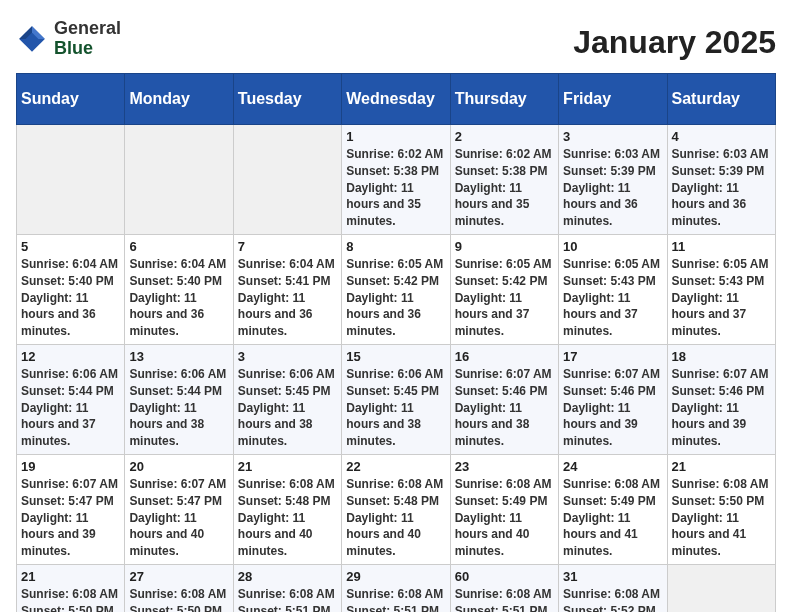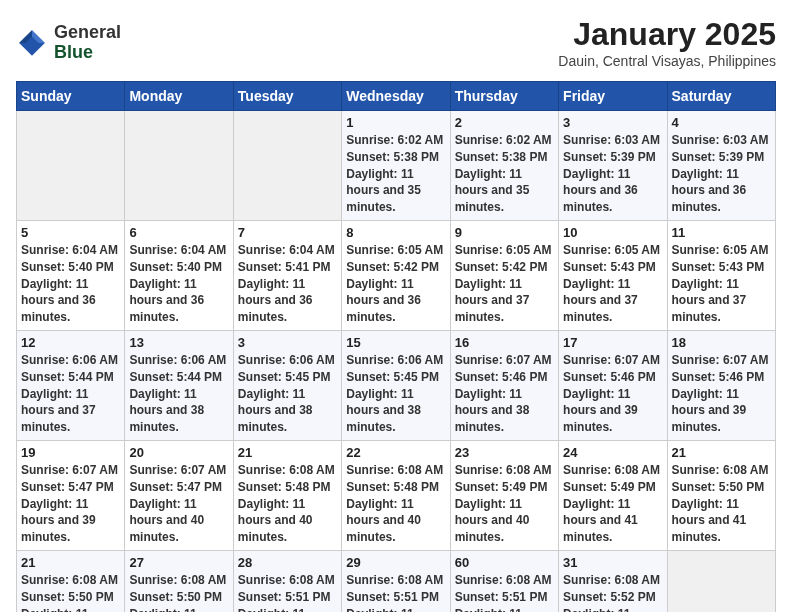--- a/index.html
+++ b/index.html
@@ -32,36 +32,37 @@
       width: 32px;
       height: 32px;
     }
     .title-block {
       text-align: right;
     }
     .month-title {
       font-size: 32px;
       font-weight: bold;
       color: #222;
+      margin-top: 8px;
     }
     .location {
       font-size: 14px;
       color: #444;
     }
     table {
       width: 100%;
       border-collapse: collapse;
       table-layout: fixed;
     }
     thead tr th {
       background-color: #2255aa;
       color: #fff;
-      font-size: 14px;
-      font-weight: bold;
-      padding: 6px 4px;
+      font-size: 16px;
+      font-weight: bold;
+      padding: 16px 4px;
       text-align: left;
       border: 1px solid #1a4488;
     }
     tbody tr td {
       vertical-align: top;
       font-size: 10px;
       color: #222;
       padding: 4px;
       border: 1px solid #ccc;
       background: #fff;
@@ -99,21 +100,20 @@
       <polygon points="20,4 36,20 28,20 20,12" fill="#4477cc"></polygon>
       <polygon points="20,4 4,20 12,20 20,12" fill="#1a4488"></polygon>
     </svg>
     <div class="logo-text">
       <div class="general">General</div>
       <div class="blue">Blue</div>
     </div>
   </div>
   <div class="title-block">
     <div class="month-title">January 2025</div>
-    <div class="location">Dauin, Central Visayas, Philippines</div>
   </div>
 </div>
 
 <table>
   <thead>
     <tr id="header-row">
         <th>Sunday</th>
         <th>Monday</th>
         <th>Tuesday</th>
         <th>Wednesday</th>

